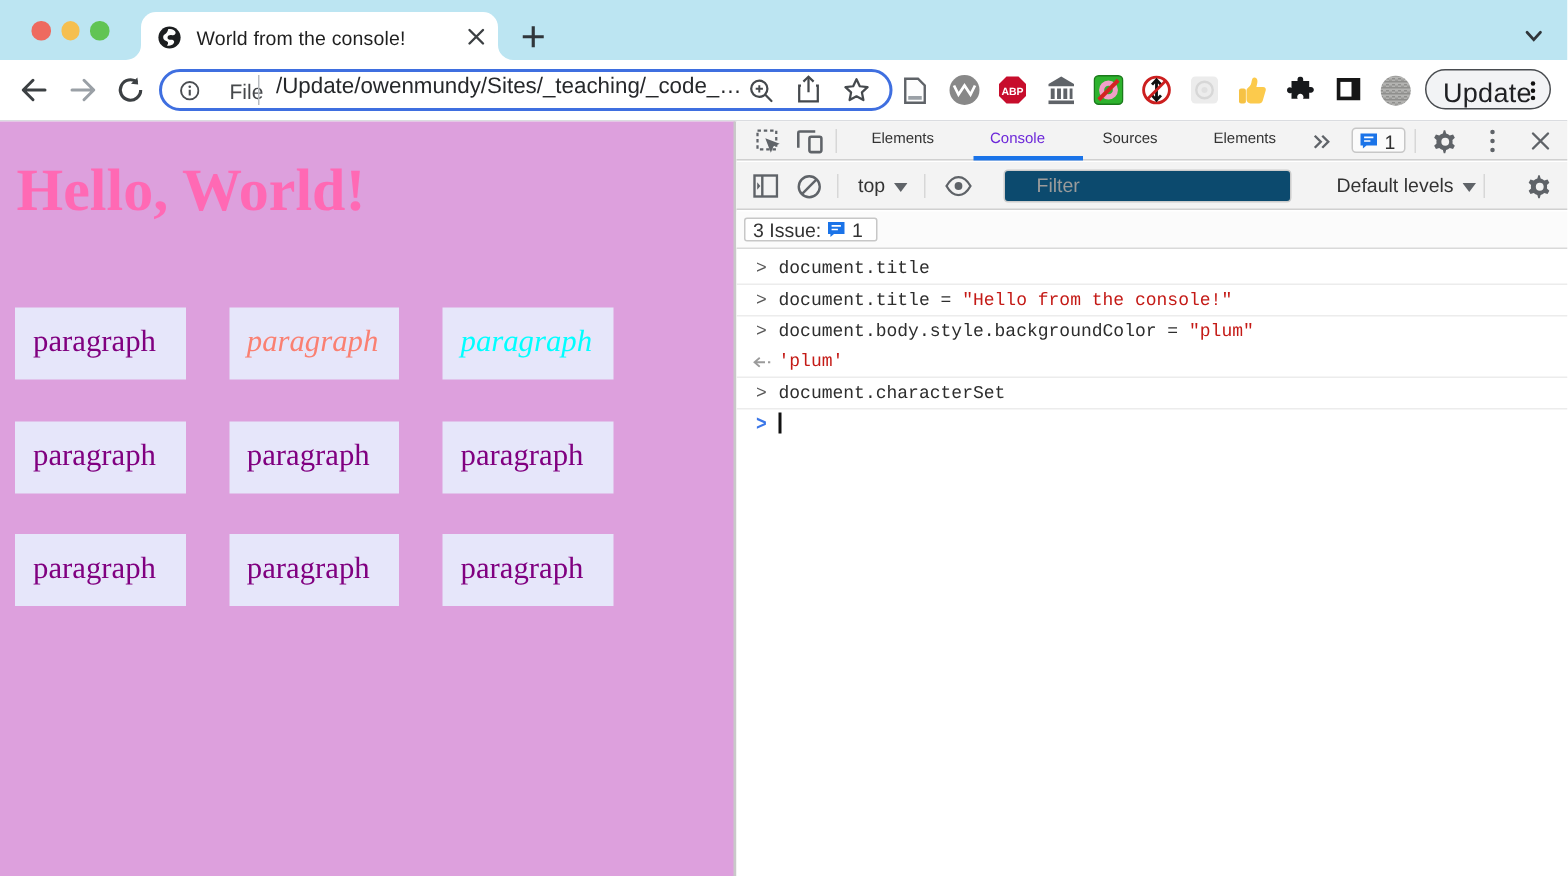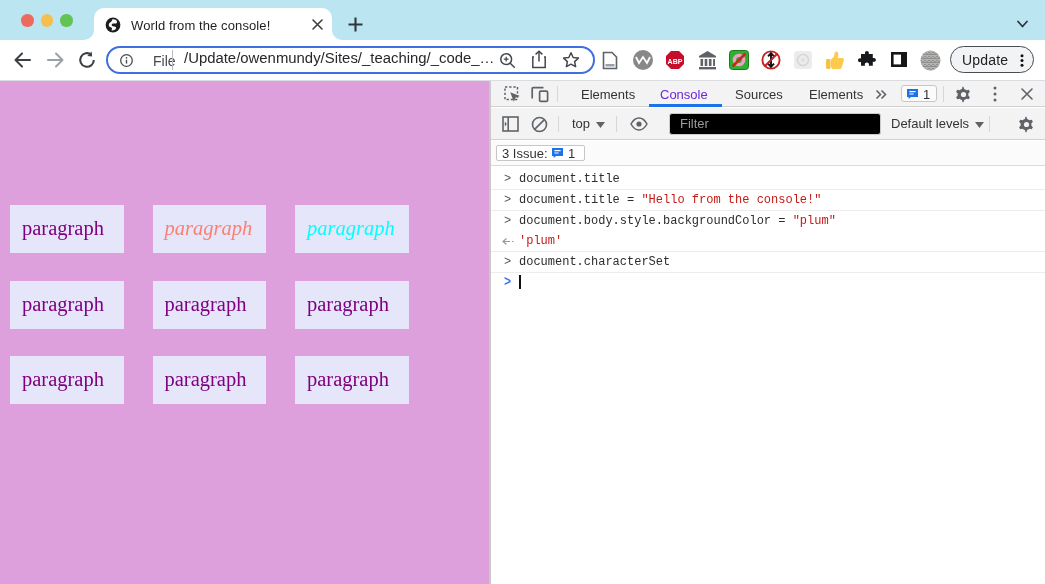--- a/index.html
+++ b/index.html
@@ -10,38 +10,38 @@
 #tbar{left:0;top:0;width:1045px;height:40px;background:#bce5f2}
 .dot{width:12.5px;height:12.5px;border-radius:50%}
 #tab{left:94px;top:8px;width:238px;height:32px;background:#fff;border-radius:10px 10px 0 0}
 #tabtitle{left:131px;top:18px;font-size:13px;color:#1f1f1f;letter-spacing:.1px}
 
 #nav{left:0;top:40px;width:1045px;height:41px;background:#fff;border-bottom:1px solid #dadce0}
 #pill{left:106px;top:46px;width:489px;height:28px;border:2px solid #3f6fe0;border-radius:14px;background:#fff}
 #urltxt{left:184px;top:50px;font-size:14.9px;color:#26282b;letter-spacing:0;white-space:nowrap}
 #filetxt{left:153px;top:52.5px;font-size:14px;color:#46484b}
 #updbtn{left:950px;top:46px;width:84px;height:27px;border:1.5px solid #494c50;border-radius:14px;background:#f2f3f5}
-#updtxt{left:962px;top:51.5px;font-size:14px;color:#202124;letter-spacing:.2px}
+#updtxt{left:962px;top:51.5px;font-size:18px;color:#202124;letter-spacing:.2px}
 
 #page{left:0;top:81px;width:490px;height:503px;background:#dda0dd}
 #h1{left:11px;top:22px;font-family:"Liberation Serif",serif;font-weight:bold;font-size:40px;color:#ff69b4}
 .pbox{width:113.5px;height:48px;background:#e6e6fa;font-family:"Liberation Serif",serif;
   font-size:20.5px;color:#800080;line-height:47px;padding-left:12px;white-space:nowrap}
 .ital{font-style:italic}
 .salmon{color:#fa8072}
 .aqua{color:#00ffff}
 
 #dtl{left:489px;top:81px;width:2px;height:503px;background:#c9c9c9}
 #dt{left:491px;top:81px;width:554px;height:503px;background:#fff}
 #dtabs{left:0;top:0;width:554px;height:26px;background:#f3f3f3;border-bottom:1px solid #d0d0d0}
-.dtab{top:6px;font-size:13px;color:#333}
+.dtab{top:6px;font-size:10px;color:#333}
 #dbar2{left:0;top:27px;width:554px;height:32px;background:#f3f3f3;border-bottom:1px solid #d0d0d0}
 #dbar3{left:0;top:60px;width:554px;height:25px;background:#fbfbfb;border-bottom:1px solid #d9d9d9}
-#filter{left:178px;top:32px;width:212px;height:22px;background:#000000;border:1px solid #ccc;border-radius:3px;
-  font-size:13px;color:#9b9b9b;line-height:20px;padding-left:10px}
+#filter{left:178px;top:32px;width:192px;height:22px;background:#0c4a6e;border:1px solid #ccc;border-radius:3px;
+  font-size:13px;color:#9b9b9b;line-height:20px;padding-left:21px}
 
 #cons{left:0;top:88px;width:554px;font-family:"Liberation Mono",monospace;font-size:12px;color:#2d2d2d}
 .grp{border-bottom:1px solid #ececec}
 .cl{height:20px;line-height:20px;position:relative;padding-left:28px;white-space:nowrap}
 .chev{position:absolute;left:13px;top:0;color:#585858}
 .rarr{position:absolute;left:11px;top:7px}
 .red{color:#c41a16}
 .bchev{position:absolute;left:13px;top:0;color:#3a76e8;font-weight:bold;transform:scaleY(1.15);transform-origin:center}
 svg{display:block}
 </style></head>
@@ -188,20 +188,21 @@
 
 <div class="a" id="updbtn"></div>
 <div class="a" id="updtxt">Update</div>
 <svg class="a" style="left:1020px;top:54px" width="4" height="13" viewBox="0 0 4 13">
   <circle cx="2" cy="1.7" r="1.5" fill="#111"></circle>
       <circle cx="2" cy="6.5" r="1.5" fill="#111"></circle>
       <circle cx="2" cy="11.3" r="1.5" fill="#111"></circle>
 </svg>
 
 <div class="a" id="page">
+  <div class="a" id="h1">Hello, World!</div>
   <div class="a pbox" style="left:10px;top:123.5px">paragraph</div>
   <div class="a pbox ital salmon" style="left:152.5px;top:123.5px">paragraph</div>
   <div class="a pbox ital aqua" style="left:295px;top:123.5px">paragraph</div>
   <div class="a pbox" style="left:10px;top:199.5px">paragraph</div>
   <div class="a pbox" style="left:152.5px;top:199.5px">paragraph</div>
   <div class="a pbox" style="left:295px;top:199.5px">paragraph</div>
   <div class="a pbox" style="left:10px;top:275px">paragraph</div>
   <div class="a pbox" style="left:152.5px;top:275px">paragraph</div>
   <div class="a pbox" style="left:295px;top:275px">paragraph</div>
 </div>

